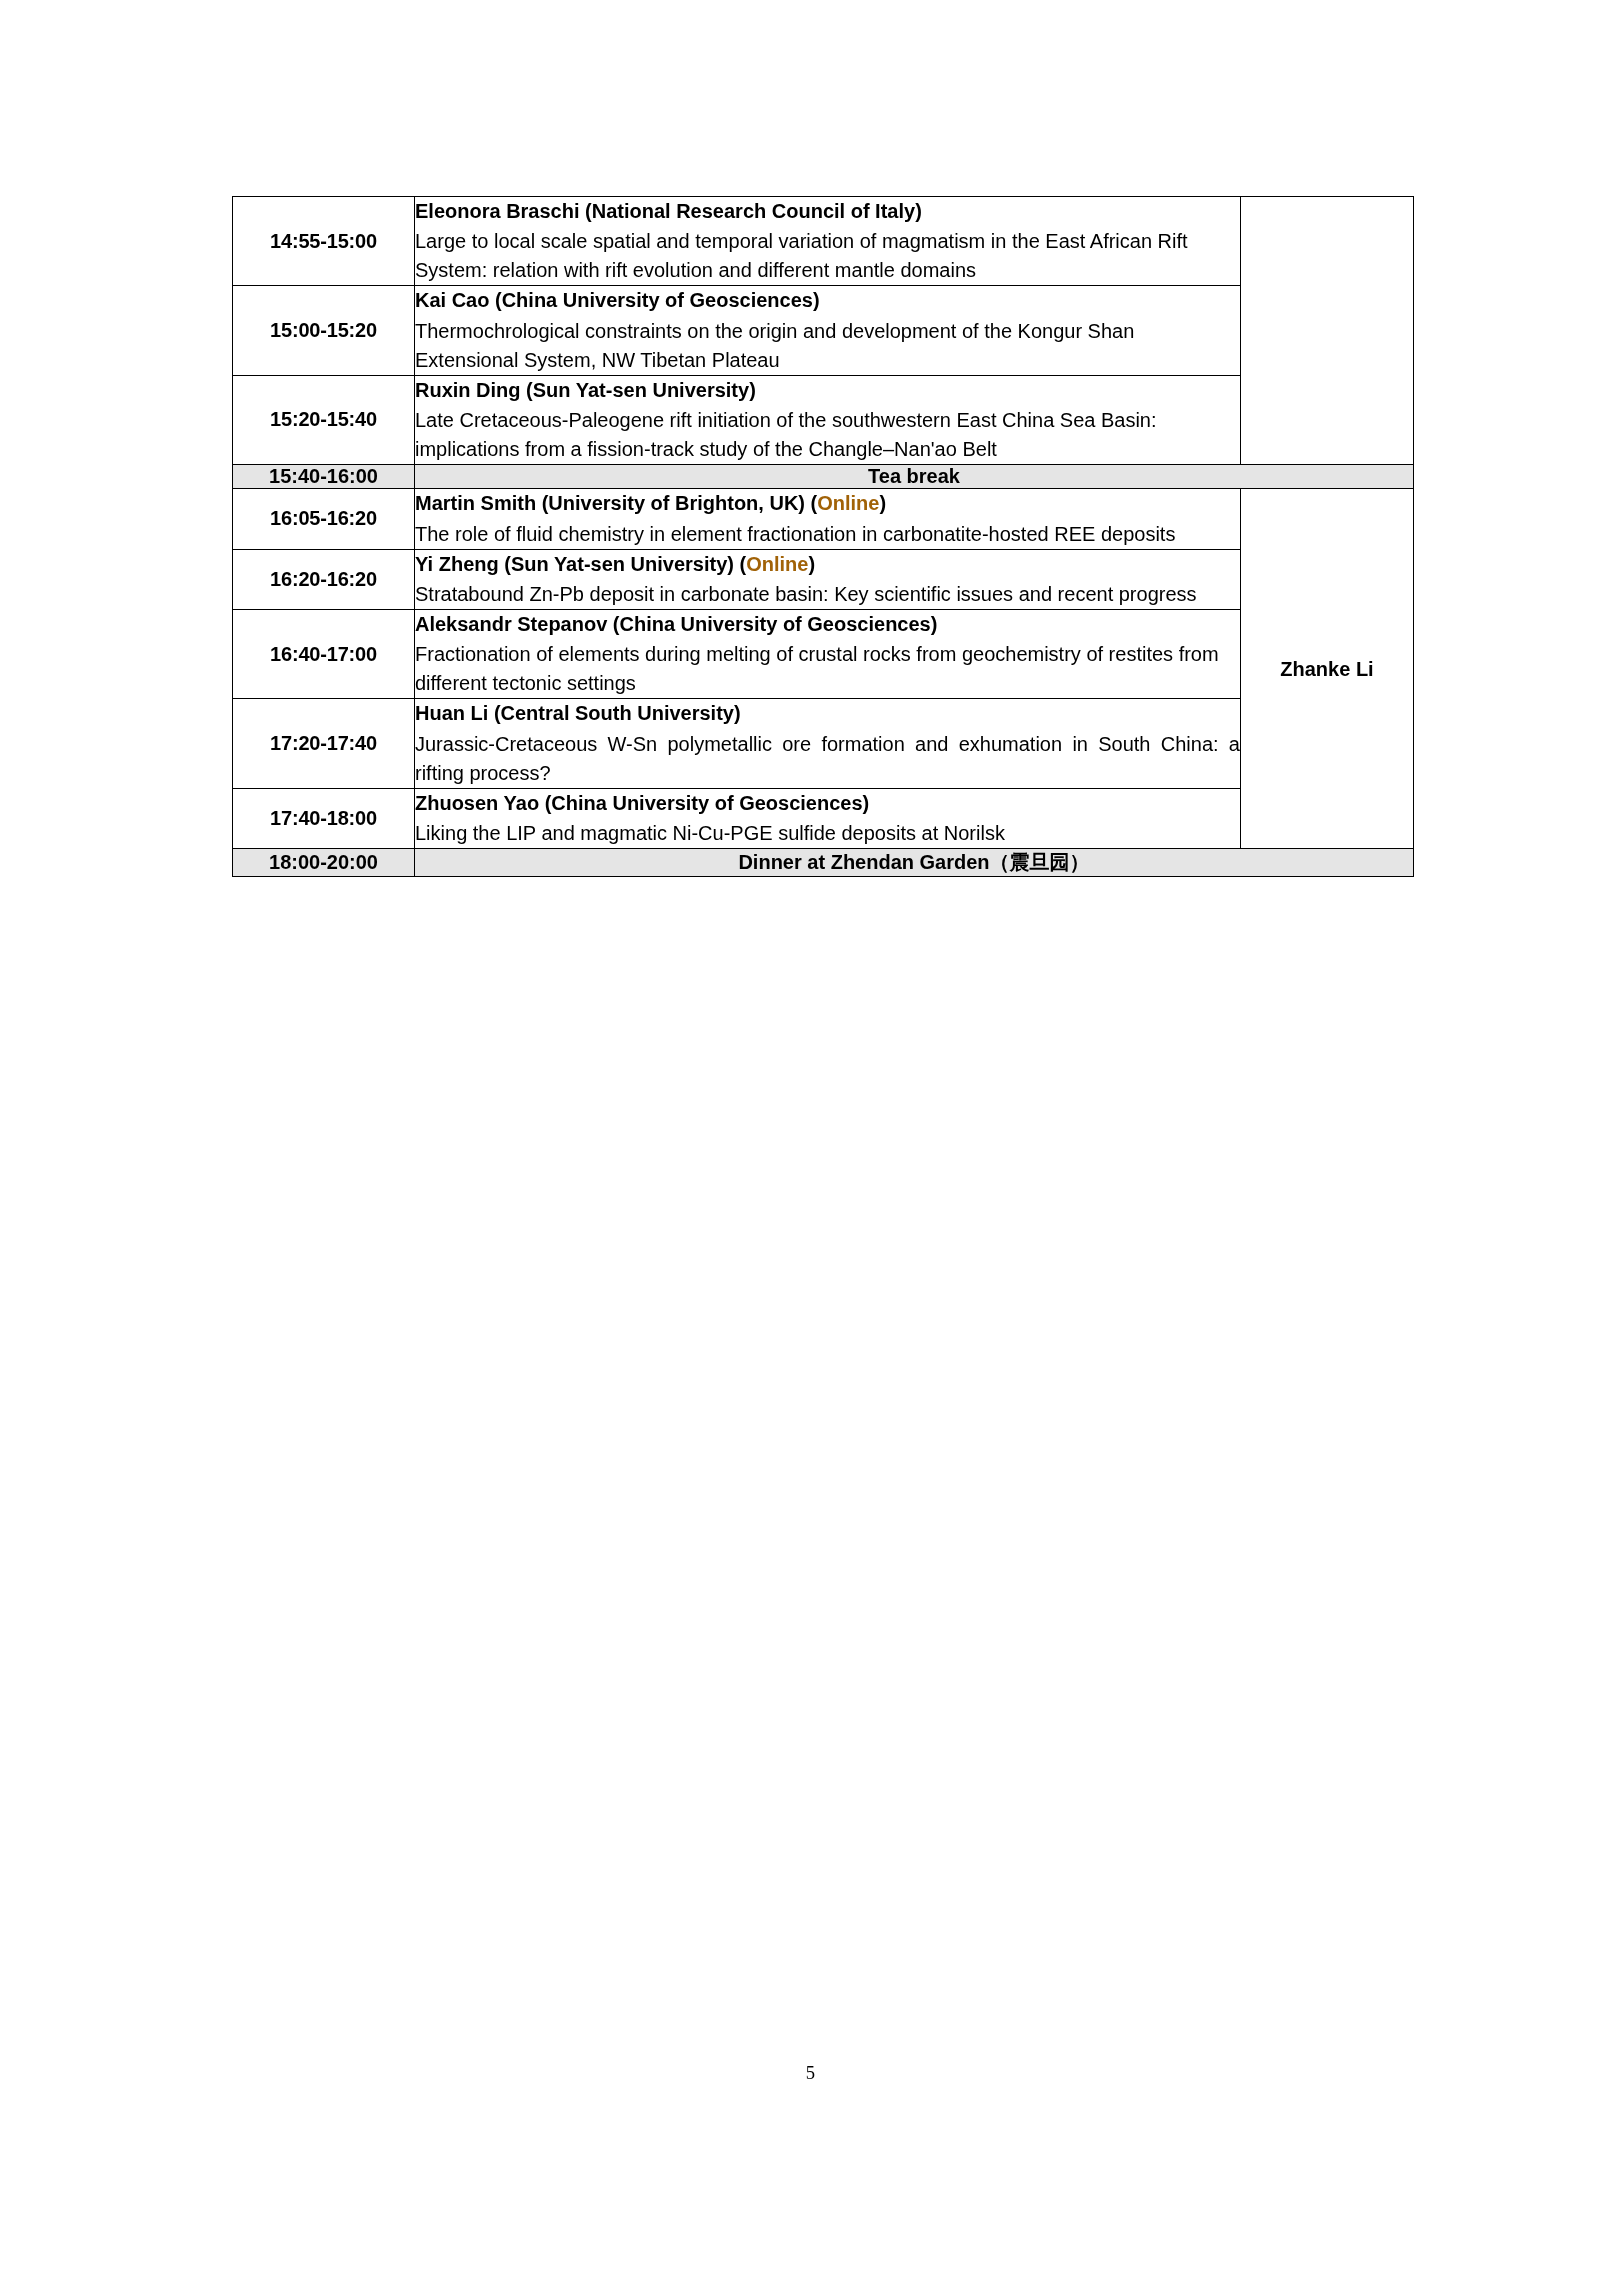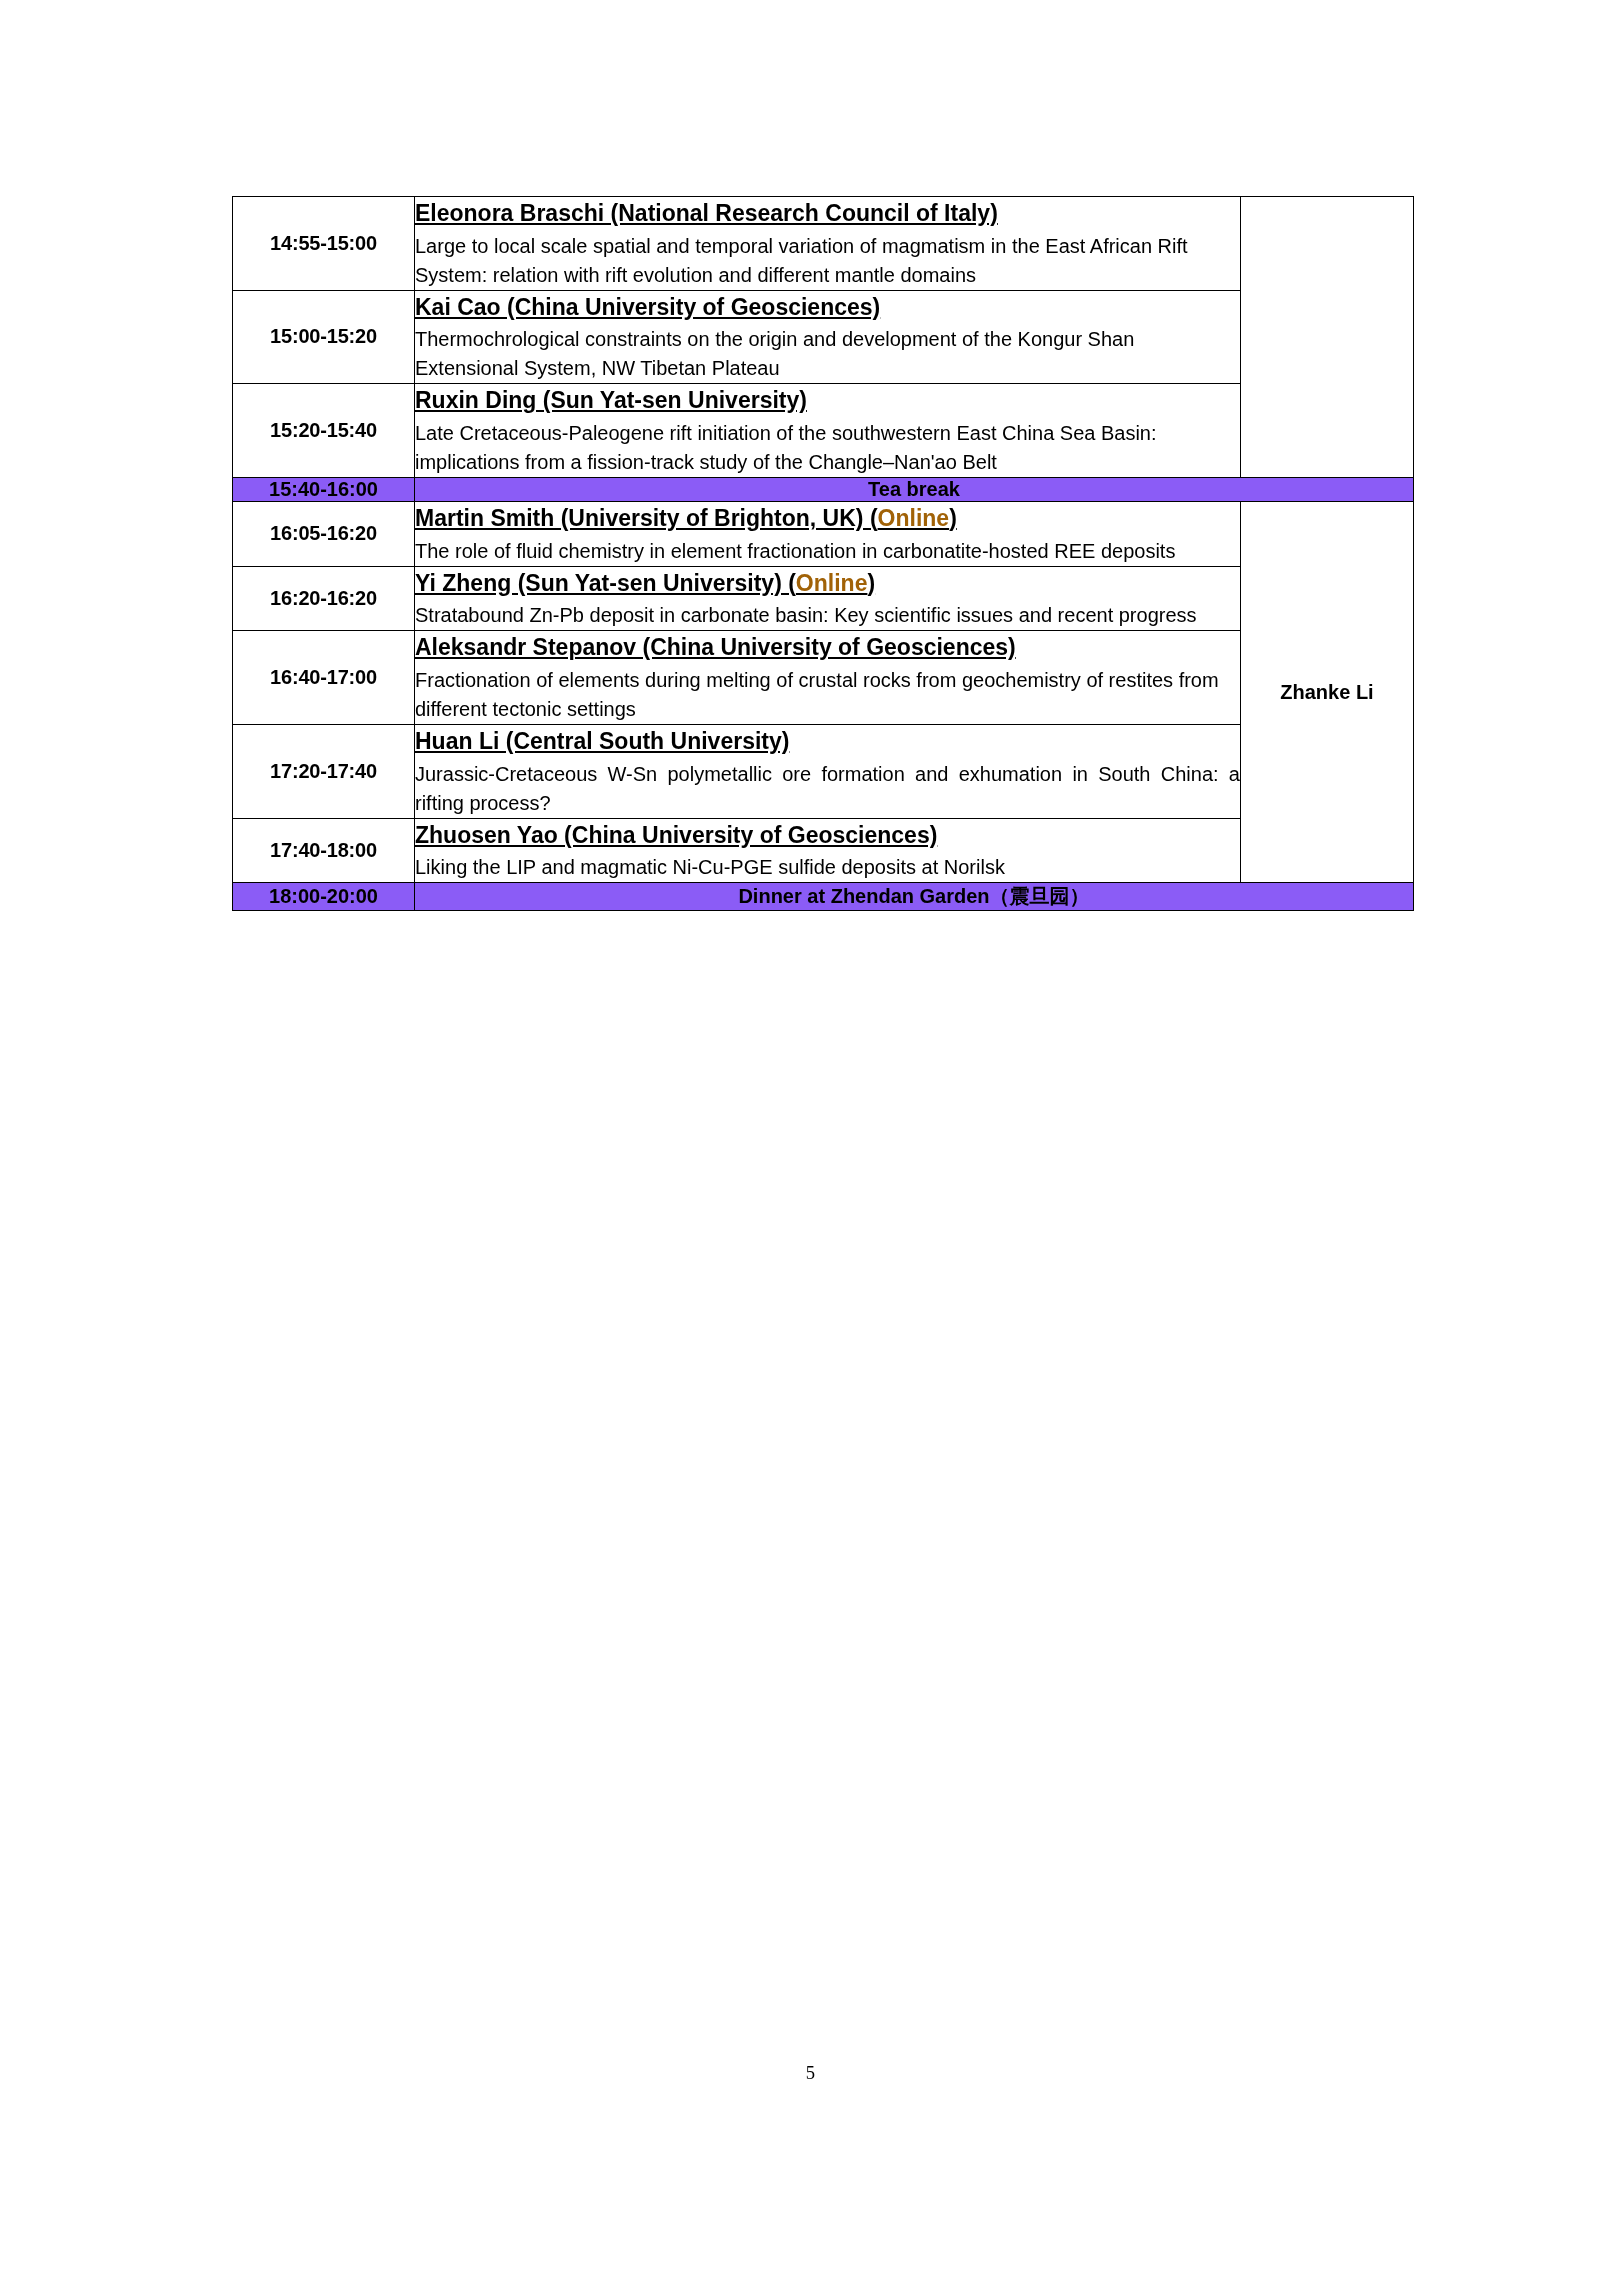--- a/index.html
+++ b/index.html
@@ -43,24 +43,23 @@
     font-weight: bold;
     font-size: 20px;
     letter-spacing: -0.2px;
     padding: 5.9px 3.9px;
   }
   .content-cell {
     padding: 9.8px 13.7px 11.8px 13.7px;
   }
   .speaker {
     font-weight: bold;
-    font-size: 23px;
+    font-size: 20px;
     line-height: 1.42;
     margin: 0 0 2px 0;
-    text-decoration: underline;
   }
   .talk-title {
     font-size: 20px;
     line-height: 1.45;
     margin: 0;
   }
   .talk-title.justify {
     text-align: justify;
     text-align-last: left;
   }
@@ -73,21 +72,21 @@
     color: #000;
   }
   .chair-cell {
     text-align: center;
     font-weight: bold;
     font-size: 20px;
     line-height: 1.5;
     vertical-align: middle;
   }
   .break-row td {
-    background: #8b5cf6;
+    background: #e5e5e5;
   }
   .break-label {
     text-align: center;
     font-weight: bold;
     font-size: 20px;
     padding: 13.7px 3.9px;
   }
   .break-time {
     text-align: center;
     font-weight: bold;

